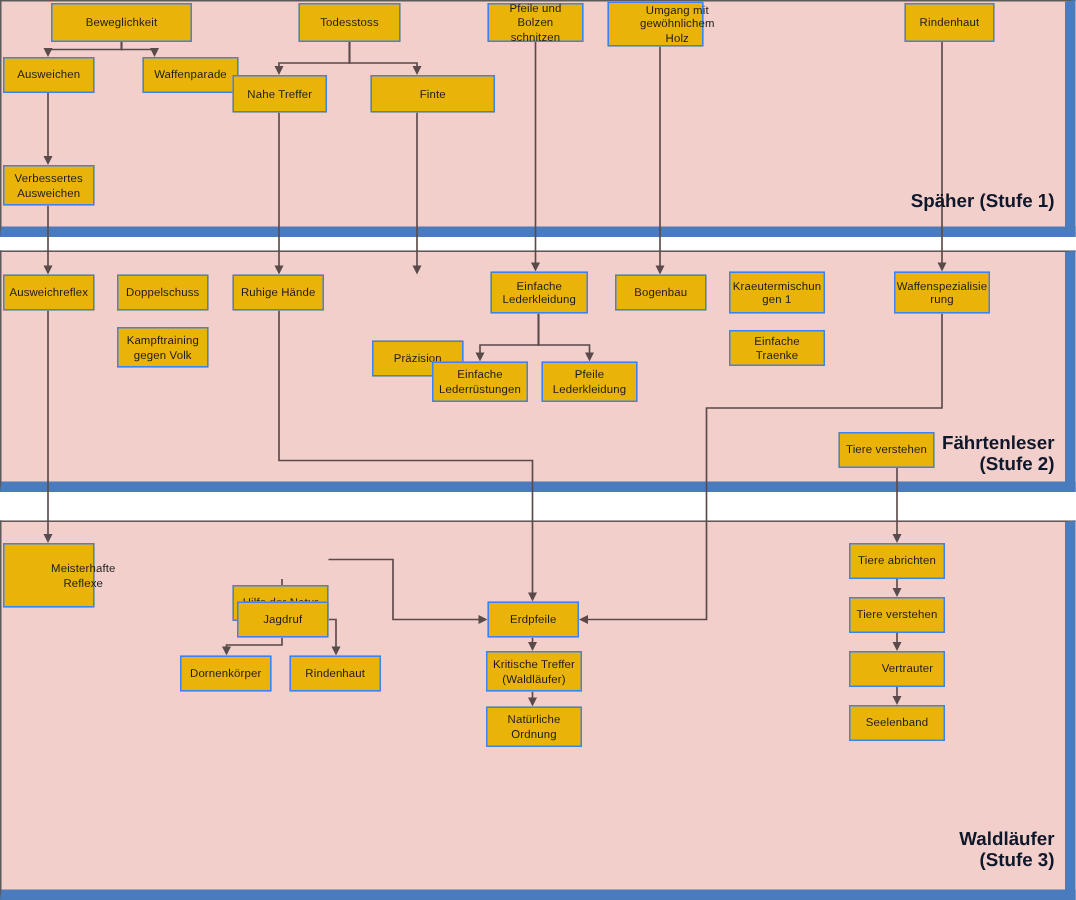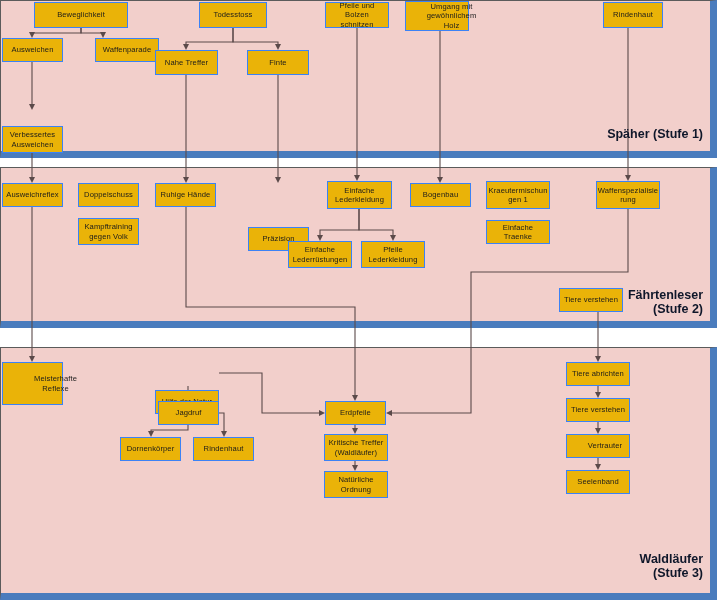--- a/index.html
+++ b/index.html
@@ -126,22 +126,22 @@
       <div class="node" style="left: 199px; top: 2px; width: 68px; height: 26px;">Todesstoss</div>
       <div class="node" style="left: 325px; top: 2px; width: 64px; height: 26px;">Pfeile und Bolzen
 schnitzen</div>
       <div class="node" style="left: 405px; top: 1px; width: 64px; height: 30px; padding-left: 31px;">Umgang mit
 gewöhnlichem
 Holz</div>
       <div class="node" style="left: 603px; top: 2px; width: 60px; height: 26px;">Rindenhaut</div>
       <div class="node" style="left: 2px; top: 38px; width: 61px; height: 24px;">Ausweichen</div>
       <div class="node" style="left: 71px; top: 38px; width: 64px; height: 24px; margin-left: 24px;">Waffenparade</div>
       <div class="node" style="left: 155px; top: 50px; width: 63px; height: 25px;">Nahe Treffer</div>
-      <div class="node" style="left: 247px; top: 50px; width: 62px; height: 25px;">Finte</div>
-      <div class="node" style="left: 2px; top: 110px; width: 61px; height: 27px; margin-top: 16px;">Verbessertes
+      <div class="node" style="left: 247px; top: 50px; width: 83px; height: 25px;">Finte</div>
+      <div class="node" style="left: 2px; top: 110px; width: 61px; height: 27px;">Verbessertes
 Ausweichen</div>
       <div class="node" style="left: 2px; top: 183px; width: 61px; height: 24px;">Ausweichreflex</div>
       <div class="node" style="left: 78px; top: 183px; width: 61px; height: 24px;">Doppelschuss</div>
       <div class="node" style="left: 155px; top: 183px; width: 61px; height: 24px;">Ruhige Hände</div>
       <div class="node" style="left: 248px; top: 183px; width: 61px; height: 24px; margin-top: 44px;">Präzision</div>
       <div class="node" style="left: 327px; top: 181px; width: 65px; height: 28px;">Einfache
 Lederkleidung</div>
       <div class="node" style="left: 410px; top: 183px; width: 61px; height: 24px;">Bogenbau</div>
       <div class="node" style="left: 486px; top: 181px; width: 64px; height: 28px;">Kraeutermischun
 gen 1</div>

